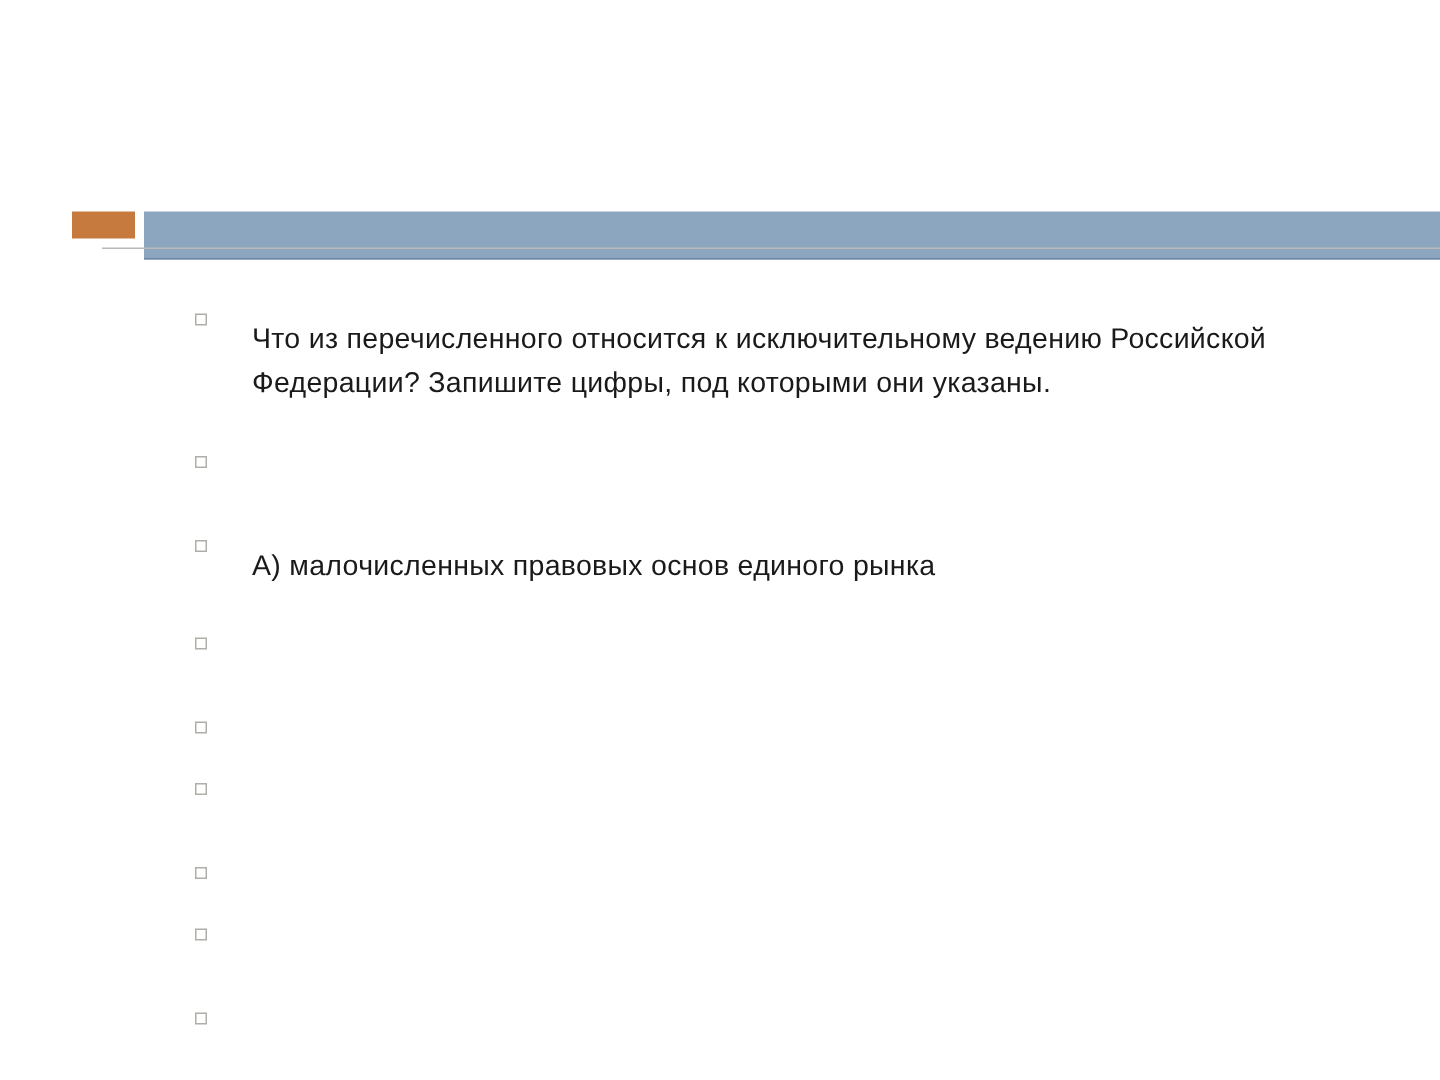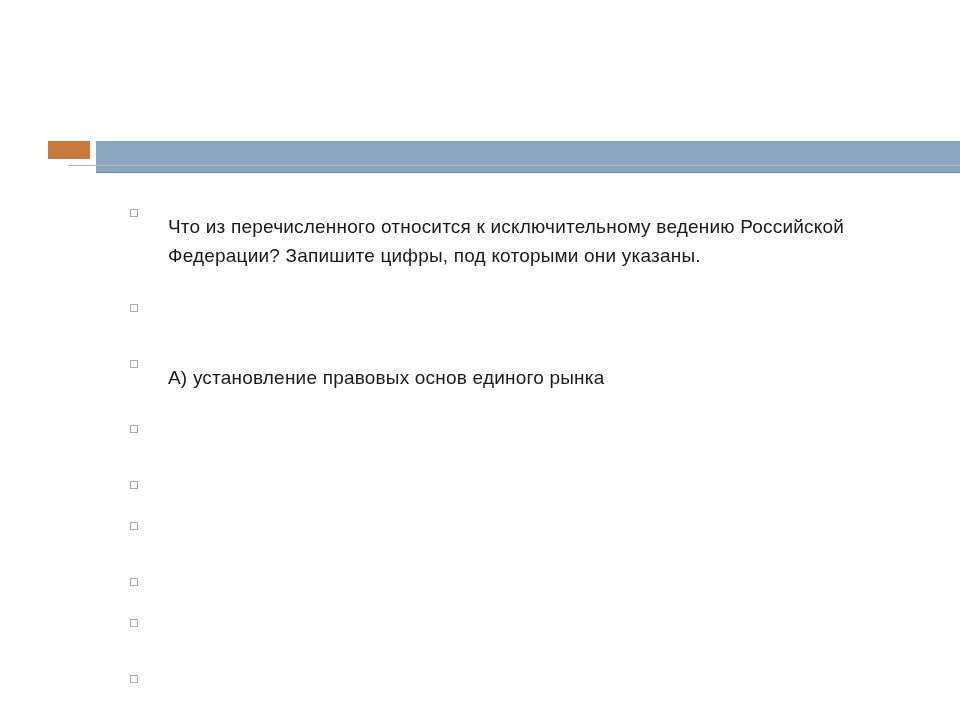--- a/index.html
+++ b/index.html
@@ -84,21 +84,21 @@
   <div class="item">
     <div class="bullet"></div>
     <div class="item-text">Что из перечисленного относится к исключительному ведению Российской Федерации? Запишите цифры, под которыми они указаны.</div>
   </div>
   <div class="item spacer">
     <div class="bullet"></div>
     <div class="item-text"></div>
   </div>
   <div class="item">
     <div class="bullet"></div>
-    <div class="item-text">А) установление правовых основ единого рынка</div>
+    <div class="item-text">А) малочисленных правовых основ единого рынка</div>
   </div>
   <div class="item spacer">
     <div class="bullet"></div>
     <div class="item-text"></div>
   </div>
   <div class="item">
     <div class="bullet"></div>
   </div>
   <div class="item spacer">
     <div class="bullet"></div>

